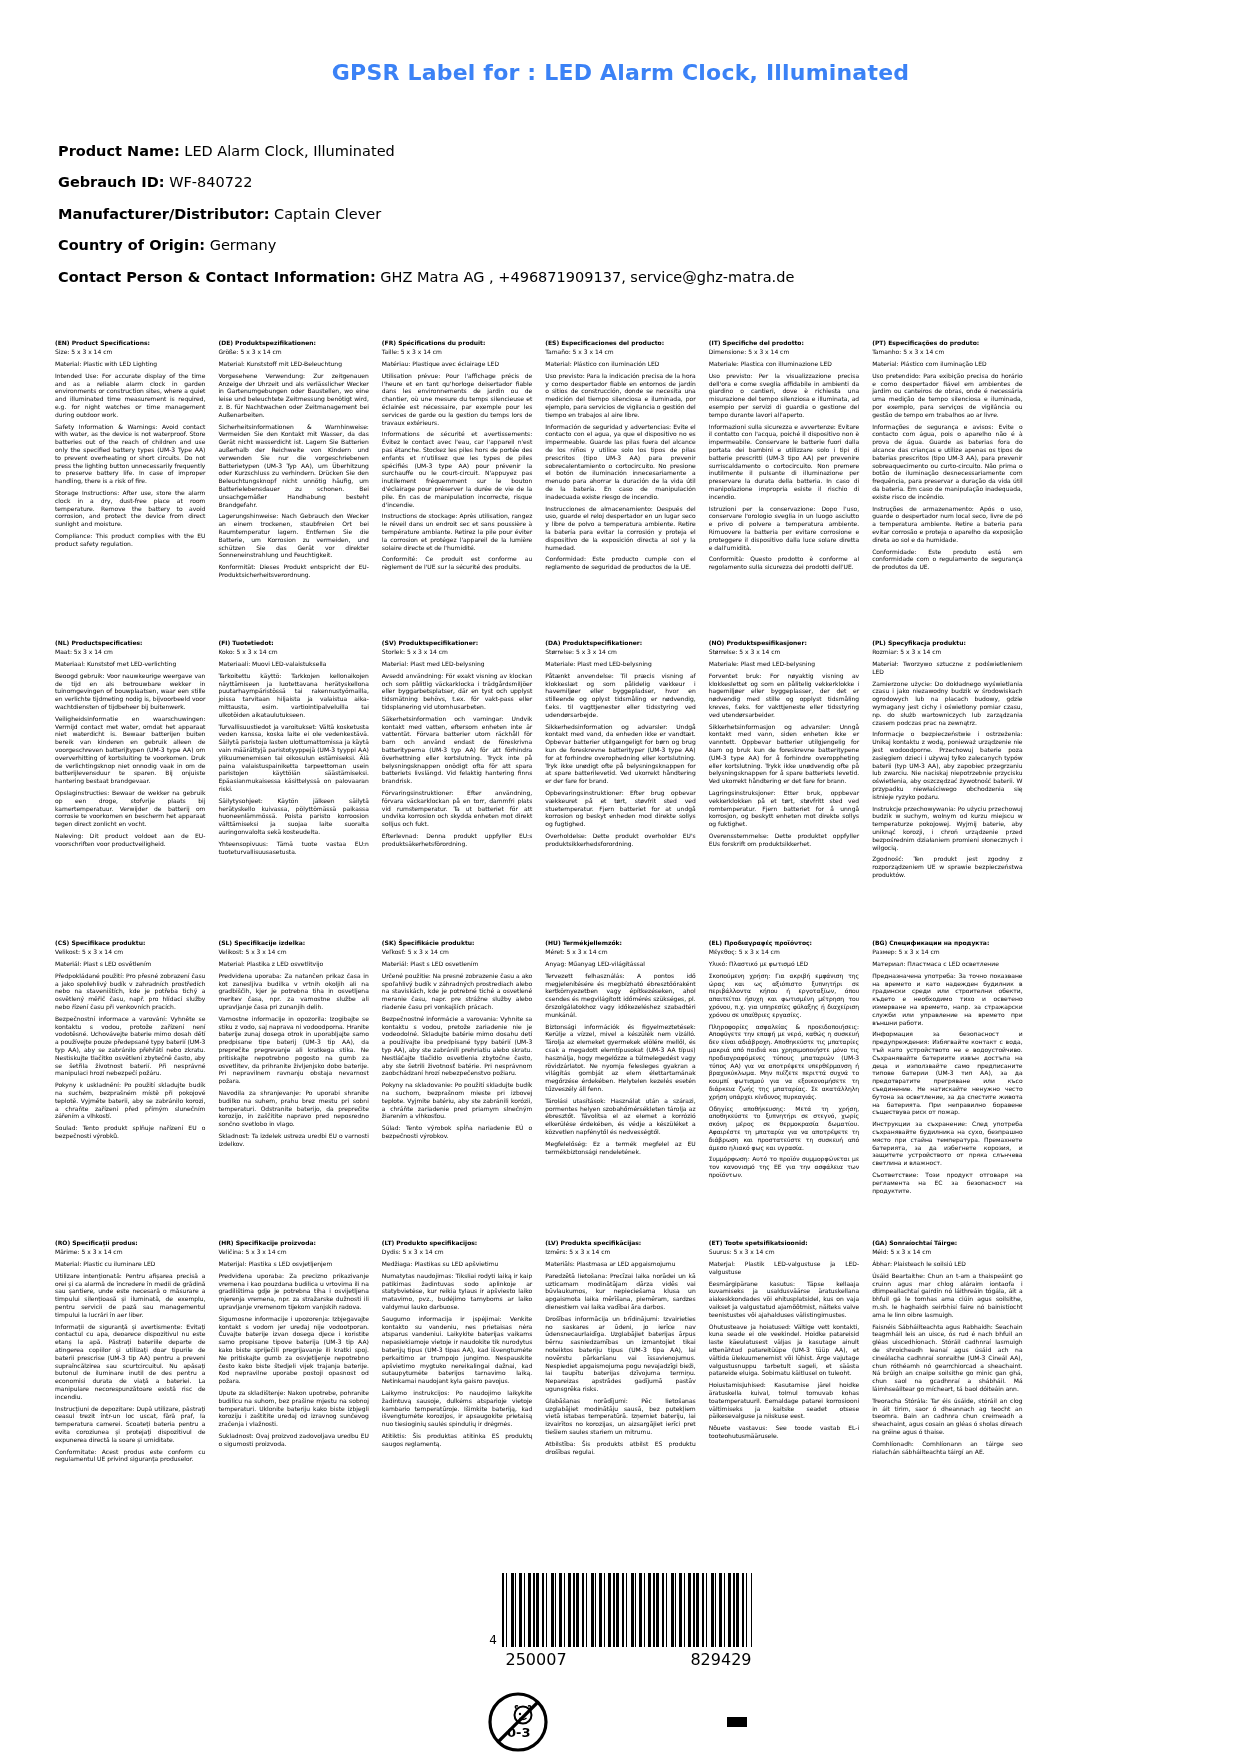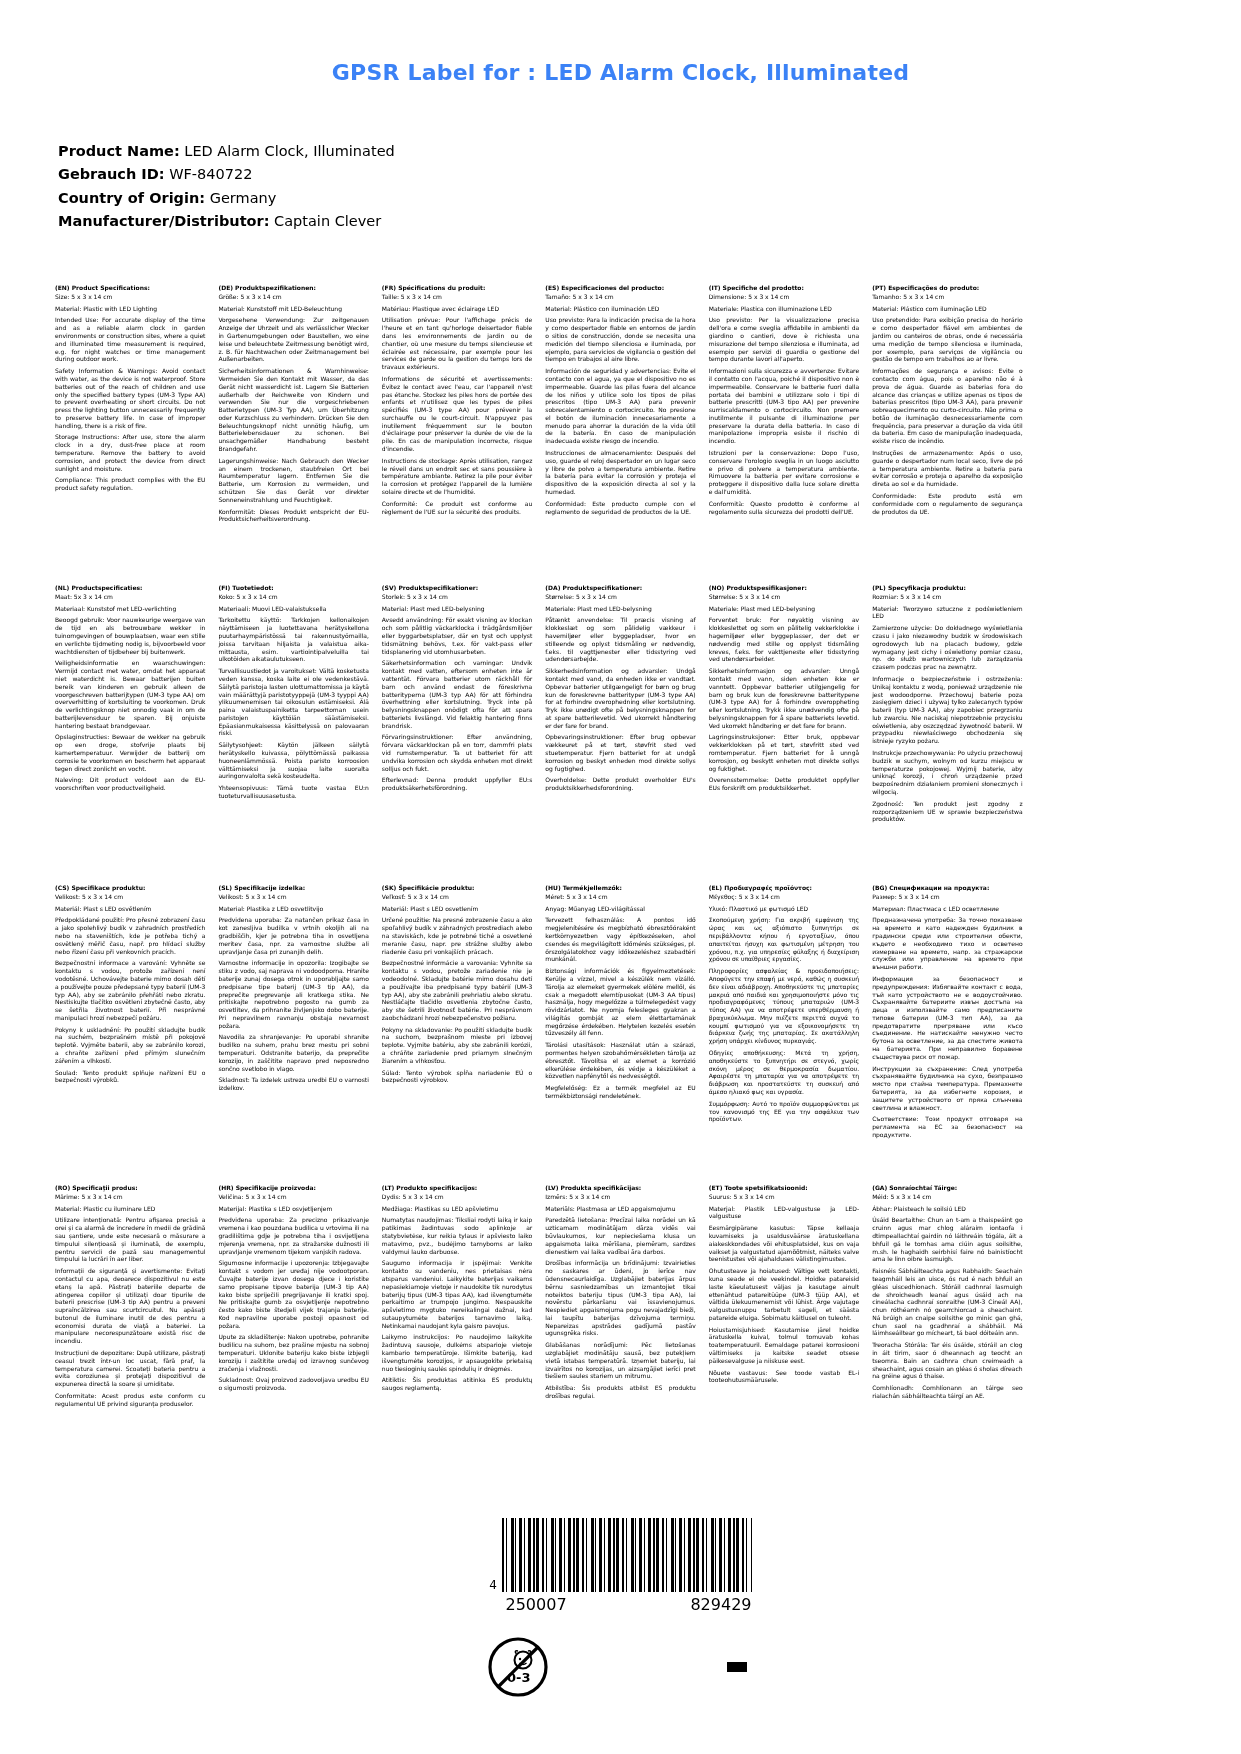--- a/index.html
+++ b/index.html
@@ -30,20 +30,21 @@
     color: #3b82f6;
   }
   .meta {
     margin-top: 55px;
     margin-left: 3px;
     font-size: 14.5px;
     line-height: 1.62;
   }
   .meta .row {
     white-space: nowrap;
+    margin-top: 8px;
   }
   .meta .lbl {
     font-weight: bold;
   }
   .meta .val {
     font-weight: normal;
   }
   .lang-grid {
     margin-top: 50px;
     display: grid;
@@ -141,26 +142,30 @@
   <div class="meta">
     <div class="row">
       <span class="lbl">Product Name:</span>
       <span class="val">LED Alarm Clock, Illuminated</span>
     </div>
     <div class="row">
       <span class="lbl">Gebrauch ID:</span>
       <span class="val">WF-840722</span>
     </div>
     <div class="row">
+      <span class="lbl">Manufacturer/Distributor:</span>
+      <span class="val">Captain Clever</span>
+    </div>
+    <div class="row">
       <span class="lbl">Country of Origin:</span>
       <span class="val">Germany</span>
     </div>
     <div class="row">
-      <span class="lbl">Manufacturer/Distributor:</span>
-      <span class="val">Captain Clever</span>
+      <span class="lbl">Contact Person &amp; Contact Information:</span>
+      <span class="val">GHZ Matra AG , +496871909137, service@ghz-matra.de</span>
     </div>
   </div>
 
   <div class="lang-grid">
 
     <div class="lang-block">
       <span class="hdr">(EN) Product Specifications:</span>
       <span class="body"><p>Size: 5 x 3 x 14 cm</p><p>Material: Plastic with LED Lighting</p><p>Intended Use: For accurate display of the time and as a reliable alarm clock in garden environments or construction sites, where a quiet and illuminated time measurement is required, e.g. for night watches or time management during outdoor work.</p><p>Safety Information &amp; Warnings: Avoid contact with water, as the device is not waterproof. Store batteries out of the reach of children and use only the specified battery types (UM-3 Type AA) to prevent overheating or short circuits. Do not press the lighting button unnecessarily frequently to preserve battery life. In case of improper handling, there is a risk of fire.</p><p>Storage Instructions: After use, store the alarm clock in a dry, dust-free place at room temperature. Remove the battery to avoid corrosion, and protect the device from direct sunlight and moisture.</p><p>Compliance: This product complies with the EU product safety regulation.</p></span>
     </div>
     <div class="lang-block">

